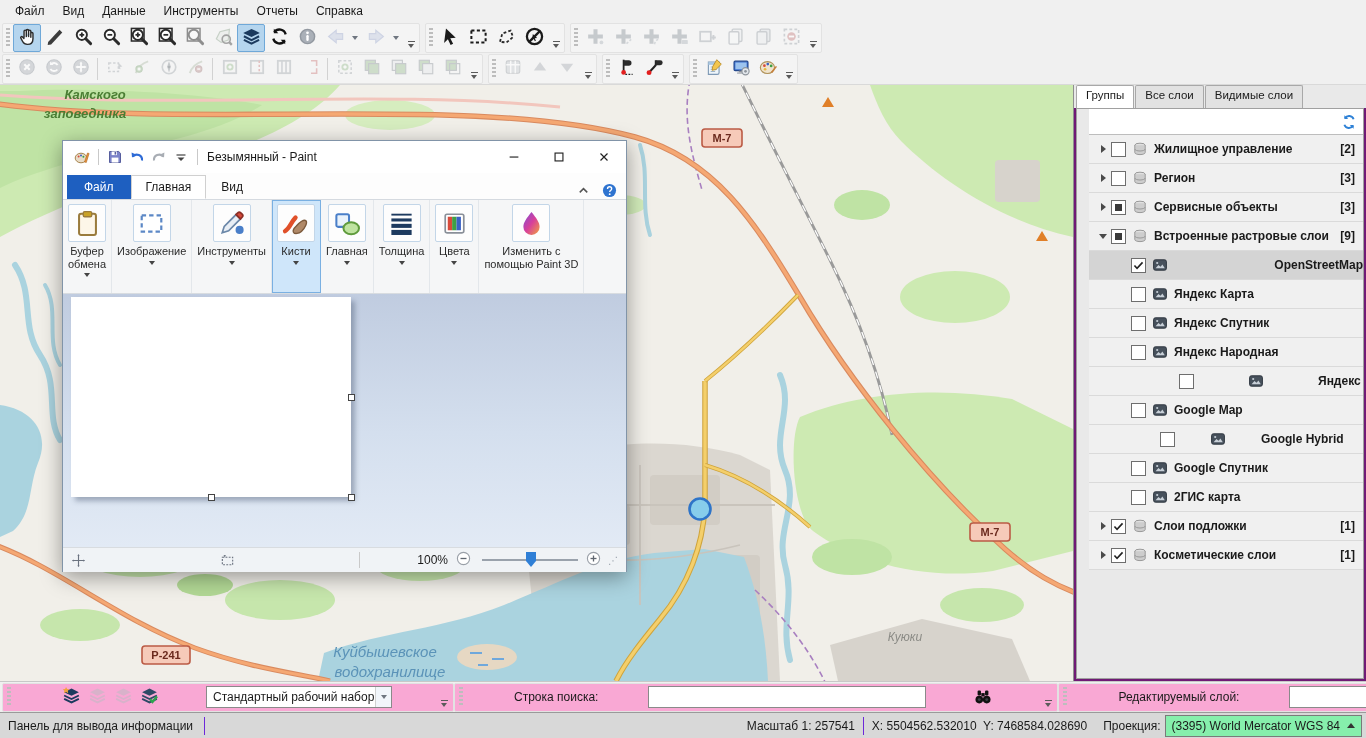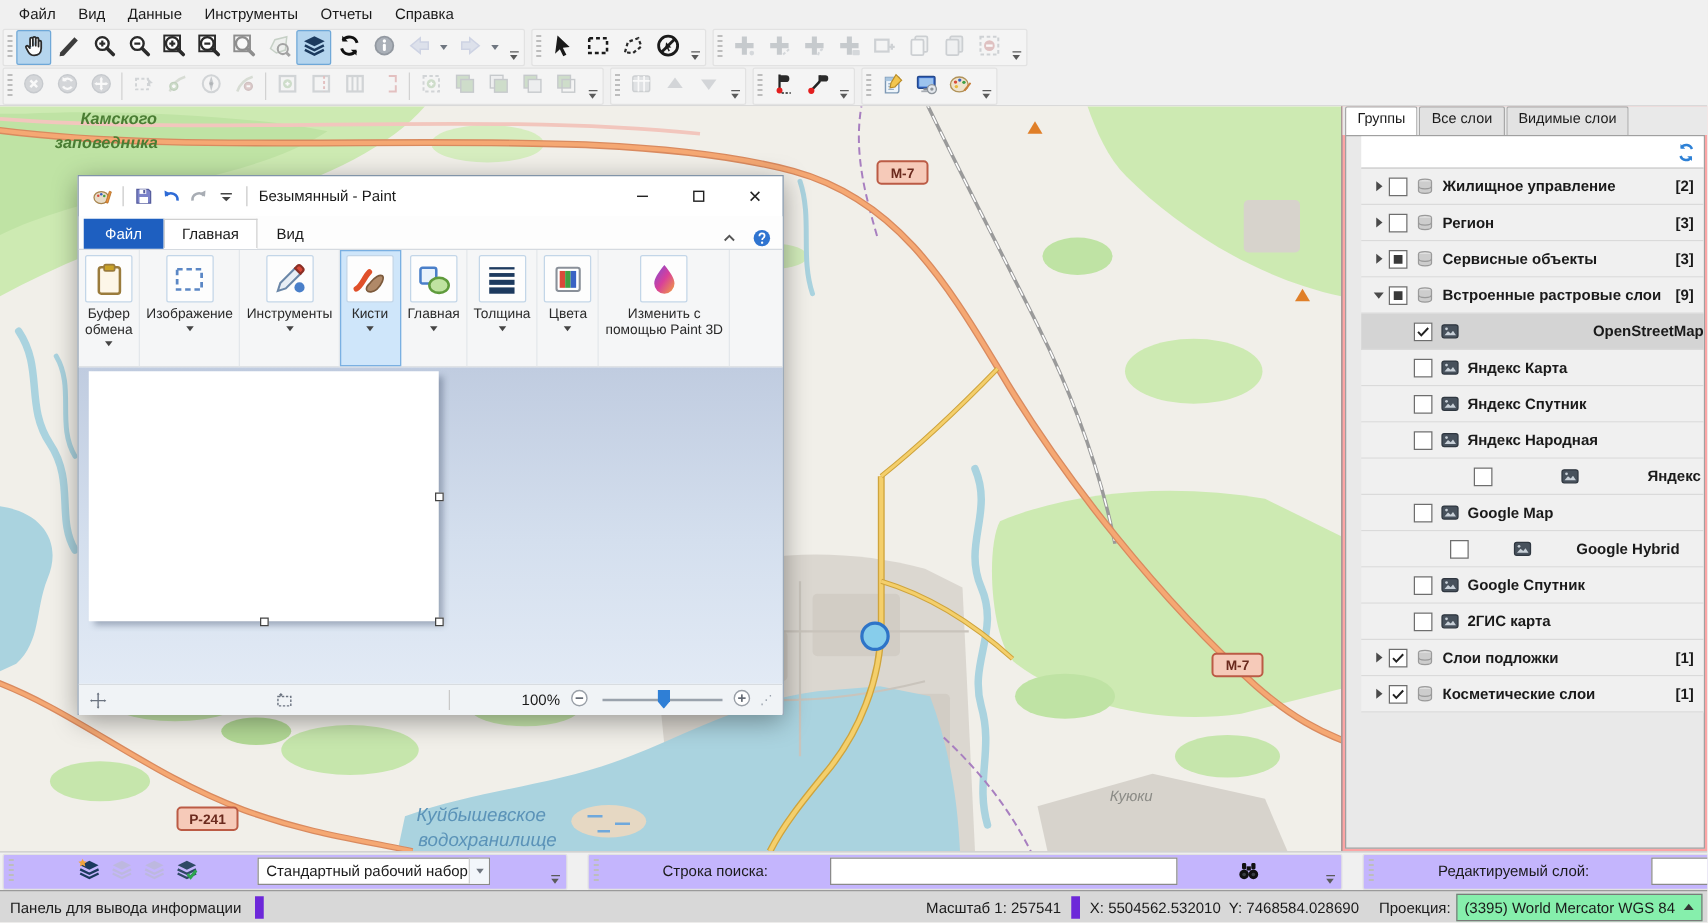--- a/index.html
+++ b/index.html
@@ -25,21 +25,21 @@
   .of{width:12px;height:24px;display:flex;flex-direction:column;align-items:center;justify-content:flex-end;padding-bottom:4px;margin-left:2px;}
   .of::before{content:"";width:7px;height:0;border-top:1.4px solid #5a5a5a;margin-bottom:2px;}
   .of::after{content:"";width:0;height:0;border-left:3.5px solid transparent;border-right:3.5px solid transparent;border-top:4px solid #5a5a5a;}
   
   .map{position:absolute;left:0;top:85px;width:1073px;height:596px;overflow:hidden;background:#f1efe9;}
   .shield{font:700 11px "Liberation Sans",sans-serif;fill:#6b2a1e;text-anchor:middle;}
   .nature{font:italic 600 13px "Liberation Sans",sans-serif;fill:#4a7d33;text-anchor:middle;}
   .water-label{font:italic 15px "Liberation Sans",sans-serif;fill:#5b93b8;text-anchor:middle;}
   .place{font:12px "Liberation Sans",sans-serif;fill:#8b8b86;text-anchor:middle;font-style:italic;}
   
-  .panel{position:absolute;left:1073px;top:85px;width:293px;height:596px;background:#fca5a5;border-left:1px solid #8f8f8f;box-sizing:border-box;}
+  .panel{position:absolute;left:1073px;top:85px;width:293px;height:596px;background:#701a75;border-left:1px solid #8f8f8f;box-sizing:border-box;}
   .ptabs{display:flex;height:23px;background:#e9e9e9;padding-left:2px;}
   .ptab{padding:3px 9px 2px;border:1px solid #a8a8a8;border-bottom:none;background:#e2e2e2;font-size:11.5px;margin-right:1px;border-radius:2px 2px 0 0;}
   .ptab.active{background:#fff;position:relative;z-index:2;}
   .pbody{position:absolute;left:2px;right:2px;top:23px;bottom:2px;border:1px solid #a0a0a0;background:#e9e9e9;overflow:hidden;padding-left:12px;}
   .psearch{height:25px;background:#fff;border-bottom:1px solid #bdbdbd;display:flex;align-items:center;padding:0 4px;}
   .psearch input{flex:1;border:none;outline:none;height:20px;font-size:12px;background:transparent;}
   .prefresh{width:20px;height:20px;display:flex;align-items:center;justify-content:center;}
   .prefresh svg{width:16px;height:16px;}
   .trow{display:flex;align-items:center;height:29px;border-bottom:1px solid #dadada;background:#f0f0f0;box-sizing:border-box;}
   .trow.sel{background:#d4d4d4;}
@@ -86,31 +86,31 @@
   .pstatus svg{width:15px;height:15px;}
   .ps-ic{width:24px;display:flex;}
   .zoomlbl{font-size:12px;margin-right:8px;}
   .zbtn{width:18px;height:18px;display:flex;}
   .slider{position:relative;width:96px;height:18px;margin:0 8px;}
   .slider .track{position:absolute;left:0;right:0;top:8px;height:2px;background:#9aa2ac;}
   .slider .thumb{position:absolute;left:44px;top:1px;width:10px;height:15px;background:#2f7fd6;clip-path:polygon(0 0,100% 0,100% 60%,50% 100%,0 60%);}
   .grip2{margin-left:4px;color:#9aa2ac;font-size:10px;}
   
   .bottombar{position:absolute;left:0;top:681px;width:1366px;height:31px;background:#f0f0f0;border-top:1px solid #c8c8c8;display:flex;align-items:center;padding-left:2px;box-sizing:border-box;}
-  .bgroup{display:flex;align-items:center;height:27px;background:#c4b5fd;border:1px solid #e2e2e2;border-radius:2px;margin-right:16px;padding:0 3px;gap:44px;}
+  .bgroup{display:flex;align-items:center;height:27px;background:#f9a8d4;border:1px solid #e2e2e2;border-radius:2px;margin-right:0;padding:0 3px;gap:44px;}
   .blabel{margin:0 6px 0 4px;white-space:nowrap;}
   .combo{display:flex;align-items:center;background:#fff;border:1px solid #8a8a8a;height:22px;box-sizing:border-box;}
   .combo .cval{padding:0 6px;white-space:nowrap;overflow:hidden;}
   .combo .cdd{width:15px;height:100%;display:flex;align-items:center;justify-content:center;border-left:1px solid #d0d0d0;background:#f2f6fb;}
   .binput{background:#fff;border:1px solid #8a8a8a;height:22px;box-sizing:border-box;outline:none;font-size:12px;padding:0 4px;}
   .bbtn{width:26px;height:24px;display:flex;align-items:center;justify-content:center;}
   .bbtn svg{width:18px;height:18px;}
   
   .statusbar{position:absolute;left:0;top:712px;width:1366px;height:26px;background:#d8d8d8;border-top:1px solid #9a9a9a;display:flex;align-items:center;box-sizing:border-box;font-size:12px;}
-  .sseg{padding:0 8px;height:18px;display:flex;align-items:center;border-right:7px solid #6d28d9;}
+  .sseg{padding:0 8px;height:18px;display:flex;align-items:center;border-right:1px solid #6d28d9;}
   .sspacer{flex:1;}
   .sseg.noborder{border-right:none;}
   .scombo{display:flex;align-items:center;background:#86efac;border:1px solid #7a7a7a;height:20px;padding:0 6px;margin-right:4px;}
   .scombo .up{width:0;height:0;border-left:4px solid transparent;border-right:4px solid transparent;border-bottom:5px solid #333;margin-left:7px;}
 </style>
 </head>
 <body>
 
 <div id="app">
 

